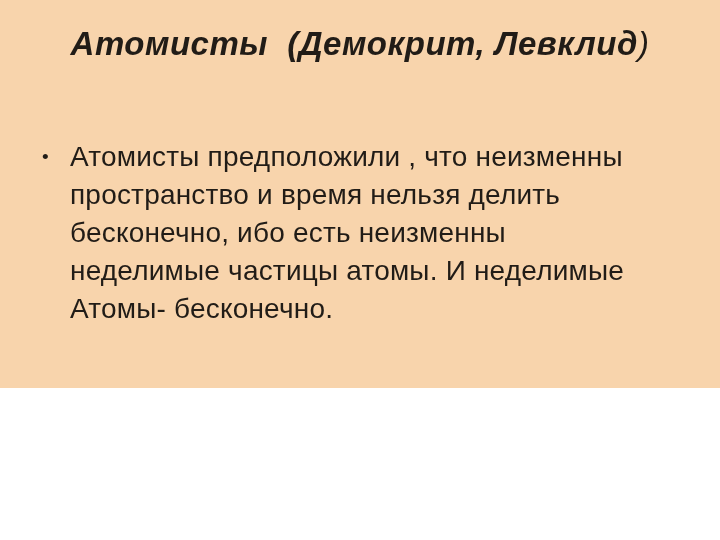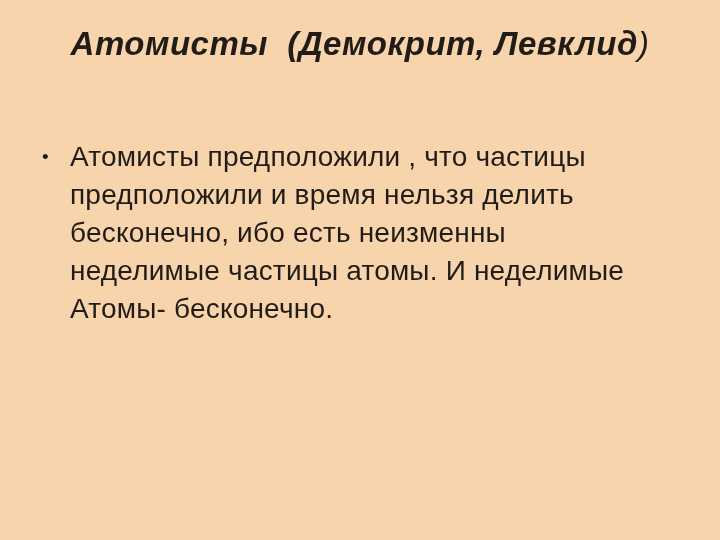--- a/index.html
+++ b/index.html
@@ -2,21 +2,21 @@
 <html><head>
 <meta charset="utf-8">
 <style>
   html, body {
     margin: 0;
     padding: 0;
   }
   .slide {
     position: relative;
     width: 720px;
-    height: 540px;
+    height: 388px;
     overflow: hidden;
     font-family: "Liberation Sans", sans-serif;
   }
   .title {
     margin: 0;
     padding-top: 24px;
     text-align: center;
     font-size: 33px;
     line-height: 40px;
     font-weight: 700;
@@ -56,21 +56,21 @@
 </head>
 <body>
 
 <div class="slide" id="slide-root" style="background-color: rgb(248, 212, 172); color: rgb(33, 28, 23);">
   <h1 class="title"><span class="title-main">Атомисты  (Демокрит, Левклид</span><span class="title-paren">)</span></h1>
 
   <div class="body-area">
     <div class="bullet-item">
       <span class="bullet-marker">•</span>
       <div class="bullet-text">
-        <div class="bullet-line">Атомисты предположили , что частицы</div>
-        <div class="bullet-line">предположили и время нельзя делить</div>
+        <div class="bullet-line">Атомисты предположили , что неизменны</div>
+        <div class="bullet-line">пространство и время нельзя делить</div>
         <div class="bullet-line">бесконечно, ибо есть неизменны</div>
         <div class="bullet-line">неделимые частицы атомы. И неделимые</div>
         <div class="bullet-line">Атомы- бесконечно.</div>
       </div>
     </div>
   </div>
 </div>
 
 </body></html>

